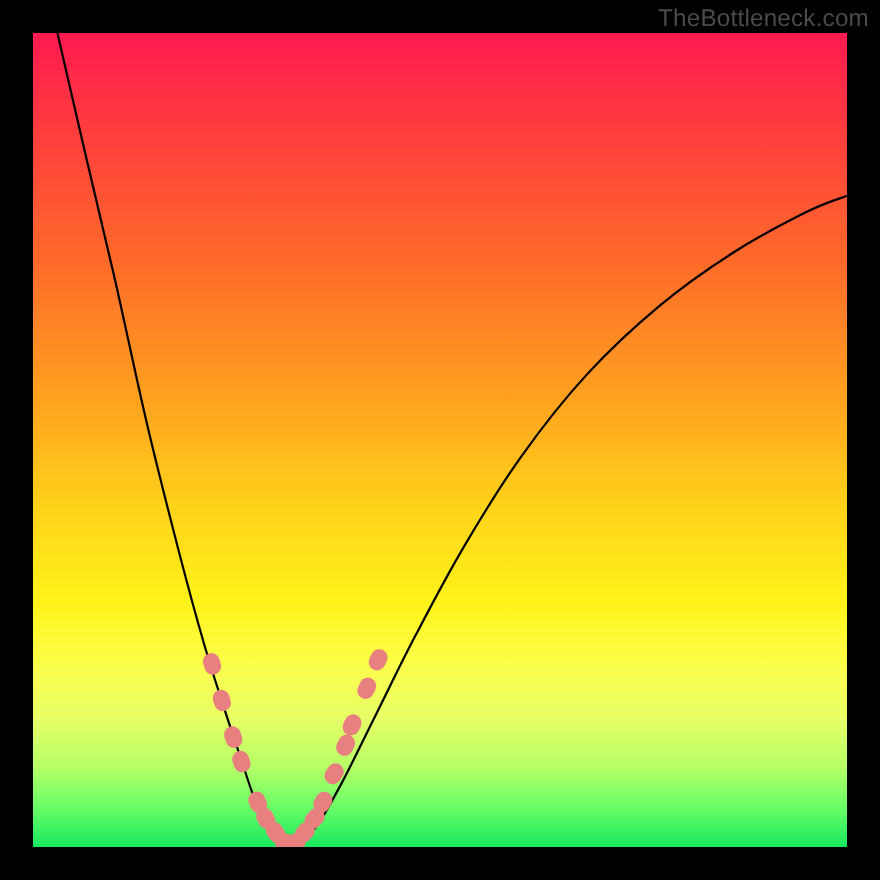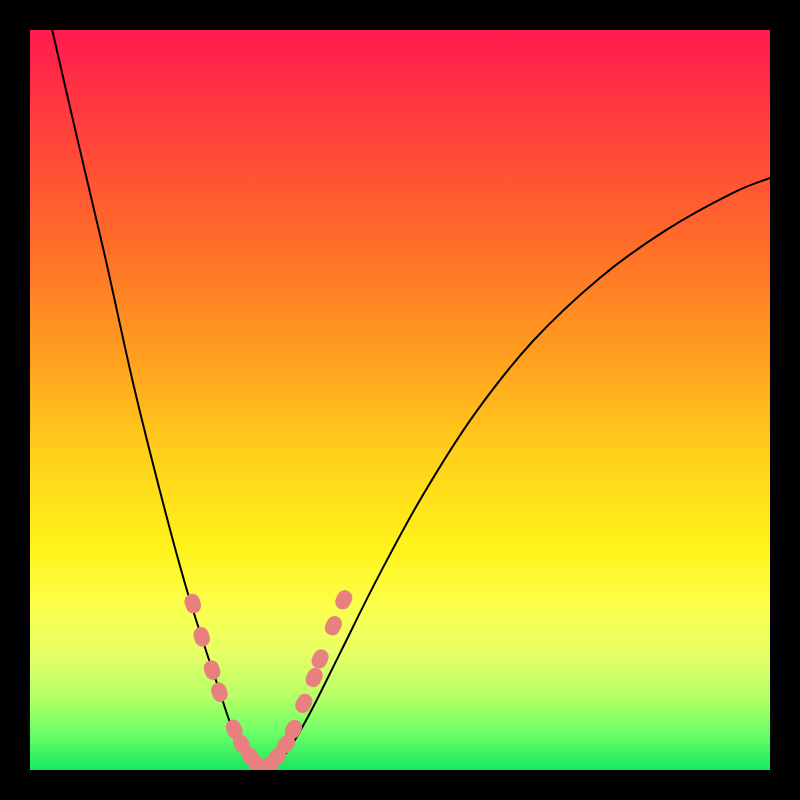--- a/index.html
+++ b/index.html
@@ -53,20 +53,21 @@
     top: 0;
     width: 740px;
     height: 740px;
   }
 </style>
 </head>
 <body>
 
 <div class="frame">
 
+  <div class="watermark">TheBottleneck.com</div>
 
   <div class="plot">
     <svg class="curve" viewBox="0 0 740 740" preserveAspectRatio="none">
       <path id="left-path" fill="none" stroke="#000000" stroke-width="2" d="M 22.2 0 C 26.195999999999998 17.316000000000006, 35.076 56.240000000000045, 44.4 96.20000000000005 C 53.724 136.16000000000005, 63.344 175.38, 74 222 C 84.656 268.62, 92.94400000000002 309.912, 103.60000000000001 355.2 C 114.256 400.488, 123.87599999999999 437.636, 133.2 473.6 C 142.524 509.564, 148.074 529.692, 155.4 555 C 162.726 580.308, 167.90599999999998 595.552, 173.89999999999998 614.2 C 179.89399999999998 632.8480000000001, 184.038 644.614, 188.70000000000002 658.6 C 193.36200000000002 672.586, 196.20360000000002 682.3095999999999, 199.8 691.9 C 203.3964 701.4904, 205.7496 705.886, 208.67999999999998 711.88 C 211.61039999999997 717.874, 213.68239999999997 721.3372, 216.07999999999998 725.2 C 218.4776 729.0628, 219.8688 731.0756, 222 733.34 C 224.1312 735.6044, 225.922 736.6478, 227.92 737.78 C 229.91799999999998 738.9122, 232.1676 739.297, 233.1 739.63"></path>
       <path id="right-path" fill="none" stroke="#000000" stroke-width="2" d="M 233.1 739.63 C 235.09799999999998 738.8974, 239.538 739.223, 244.20000000000002 735.56 C 248.86200000000002 731.8969999999999, 252.34 729.1368, 259 719.28 C 265.65999999999997 709.4232, 271.876 698.3824, 281.2 680.8 C 290.524 663.2176, 298.812 645.576, 310.8 621.6 C 322.788 597.624, 333.14799999999997 575.572, 347.79999999999995 547.6 C 362.45199999999994 519.628, 374.884 495.504, 392.20000000000005 466.2 C 409.5160000000001 436.89599999999996, 424.02 412.772, 444 384.8 C 463.98 356.82800000000003, 480.55600000000004 335.442, 503.20000000000005 310.8 C 525.844 286.158, 545.8240000000001 267.88, 569.8000000000001 247.89999999999998 C 593.7760000000001 227.92, 612.424 215.11800000000008, 636.4 199.80000000000007 C 660.376 184.48200000000006, 684.352 172.12399999999997, 703 162.79999999999995 C 721.648 153.47599999999994, 733.34 150.664, 740 148"></path>
       <g id="markers">
           <rect x="152.9" y="565.85" width="19.8" height="15.299999999999999" rx="7.6499999999999995" fill="#e98080" transform="rotate(72.64597536373871 162.8 573.5)"></rect>
           <rect x="161.77999999999997" y="599.15" width="19.8" height="15.299999999999999" rx="7.6499999999999995" fill="#e98080" transform="rotate(72.64597536373871 171.67999999999998 606.8)"></rect>
           <rect x="172.14000000000001" y="632.45" width="19.8" height="15.299999999999999" rx="7.6499999999999995" fill="#e98080" transform="rotate(71.56505117707793 182.04000000000002 640.1)"></rect>
           <rect x="179.54" y="654.65" width="19.8" height="15.299999999999999" rx="7.6499999999999995" fill="#e98080" transform="rotate(71.56505117707799 189.44 662.3)"></rect>

